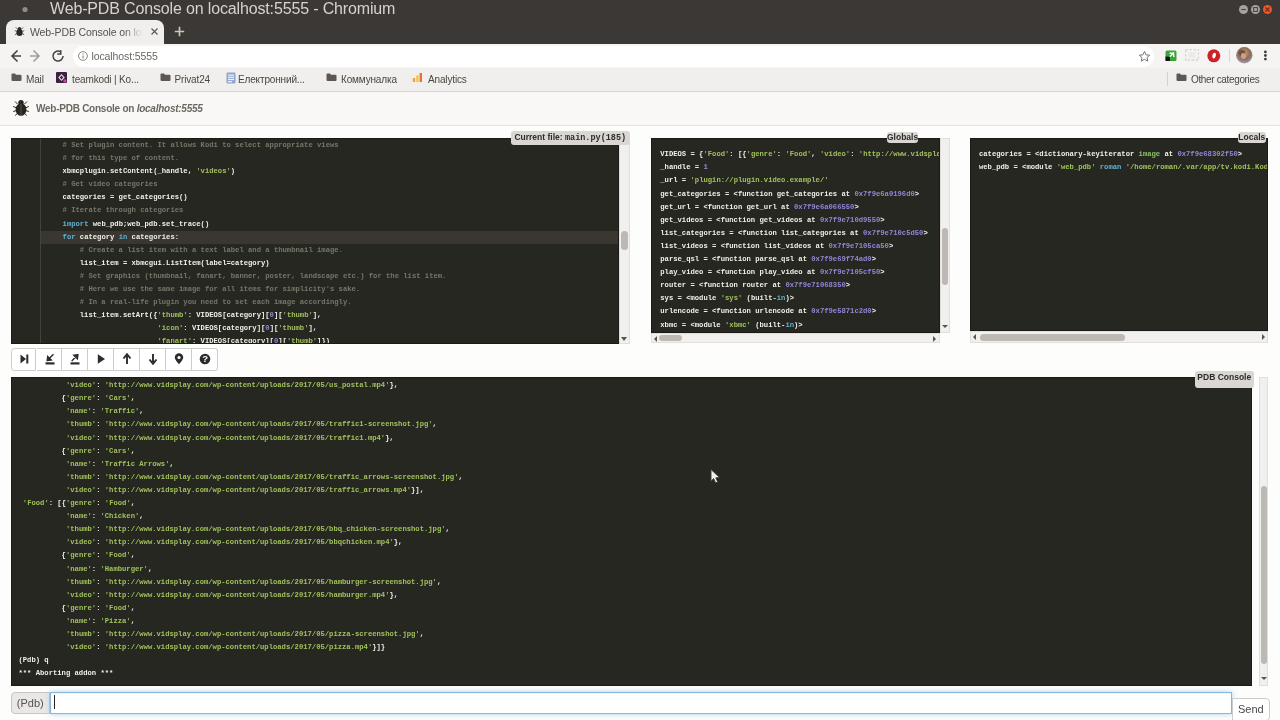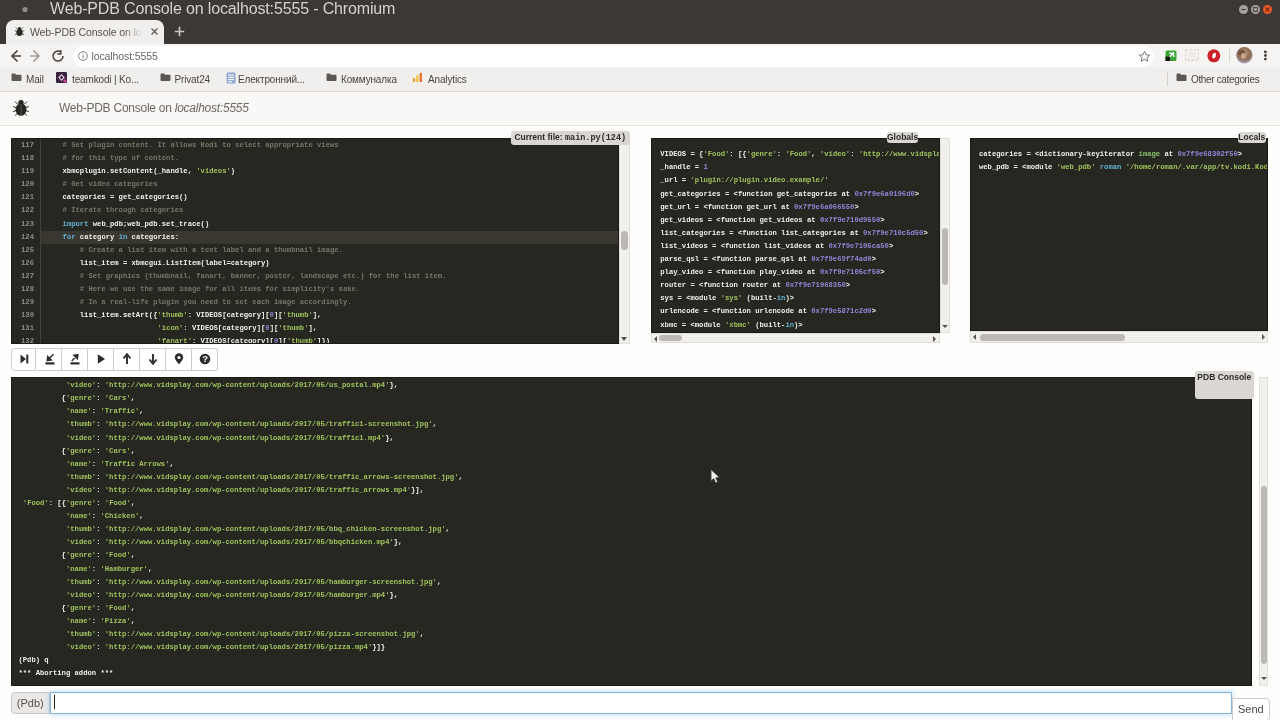--- a/index.html
+++ b/index.html
@@ -11,21 +11,21 @@
 .winbtn{position:absolute;top:4.9px;width:9px;height:9px;border-radius:50%}
 #tab{position:absolute;left:5.5px;top:19.5px;width:158px;height:24.5px;background:#f1efee;border-radius:8px 8px 0 0}
 #tabtitle{position:absolute;left:30px;top:19.5px;width:114px;height:24.5px;line-height:25px;font-size:10.5px;letter-spacing:-0.1px;color:#55514b;white-space:nowrap;overflow:hidden;-webkit-mask-image:linear-gradient(90deg,#000 82%,transparent 99%)}
 #toolbar{position:absolute;left:0;top:44px;width:1280px;height:24px;background:#f6f4f2}
 #omnibox{position:absolute;left:73px;top:45.5px;width:1081px;height:21px;background:#fff;border-radius:10.5px}
 #urltext{position:absolute;left:91.5px;top:44px;height:24px;line-height:24px;font-size:10.5px;letter-spacing:-0.1px;color:#6b665f}
 #bookmarks{position:absolute;left:0;top:68px;width:1280px;height:24px;background:#f1efed;border-bottom:1px solid #d9d5d1}
 .bktext{position:absolute;top:68px;height:23px;line-height:23px;font-size:10px;letter-spacing:-0.15px;color:#4a463f}
 
 #pagehead{position:absolute;left:0;top:92px;width:1280px;height:34px;background:#f9f8f6;border-bottom:1px solid #e6e3df}
-#pagetitle{position:absolute;left:59px;top:92px;height:33px;line-height:33px;font-size:12px;letter-spacing:-0.25px;font-weight:normal;color:#6b6862}
+#pagetitle{position:absolute;left:36px;top:92px;height:33px;line-height:33px;font-size:10px;letter-spacing:-0.25px;font-weight:bold;color:#6b6862}
 .darkpanel{position:absolute;background:#272722;border:1px solid #1b1a16;overflow:hidden}
 .paneltab{position:absolute;background:#d9d6d3;border-radius:3px;font-size:8.5px;font-weight:bold;color:#2e2c29;text-align:center;z-index:5}
 pre{font-family:"Liberation Mono",monospace;font-weight:bold;font-size:7.2px;line-height:13.1px;color:#f0efe9;white-space:pre}
 pre div{height:13.1px}
 .s{color:#a0c25c;font-style:normal}
 .n{color:#9187d8;font-style:normal}
 .k{color:#62b1d0;font-style:normal}
 .c{color:#747868;font-style:normal}
 .o{color:#87c06a;font-style:normal}
 
@@ -179,27 +179,26 @@
  </g>
  <ellipse cx="9" cy="11.5" rx="5.4" ry="6.3" fill="#26251f"></ellipse>
  <circle cx="9" cy="4.6" r="2.7" fill="#26251f"></circle>
  <path d="M9 6 L9 17" stroke="#6e6c64" stroke-width="0.7"></path>
 </svg>
 <div id="pagetitle">Web-PDB Console on <span style="font-style:italic">localhost:5555</span></div>
 
 <div class="darkpanel" id="fileview" style="left:11px;top:138px;width:607.5px;height:205.5px">
   <div class="abs" style="left:27.5px;top:0;width:1px;height:204px;background:#44433b"></div>
   <div class="abs" style="left:28.5px;top:91.7px;width:578px;height:13.1px;background:#393730"></div>
-  <pre class="abs" style="left:0;top:0;width:27.5px;text-align:right;padding-right:5.5px;color:#8d8d88"><div>117</div><div>118</div><div>119</div><div>120</div><div>121</div><div>122</div><div>123</div><div>124</div><div>125</div><div>126</div><div>127</div><div>128</div><div>129</div><div>130</div><div>131</div><div>132</div></pre>
   <pre class="abs" style="left:33.3px;top:0"><div><i class="c">    # Set plugin content. It allows Kodi to select appropriate views</i></div><div><i class="c">    # for this type of content.</i></div><div>    xbmcplugin.setContent(_handle, <i class="s">'videos'</i>)</div><div><i class="c">    # Get video categories</i></div><div>    categories = get_categories()</div><div><i class="c">    # Iterate through categories</i></div><div>    <i class="k">import</i> web_pdb;web_pdb.set_trace()</div><div class="cur">    <i class="k">for</i> category <i class="k">in</i> categories:</div><div><i class="c">        # Create a list item with a text label and a thumbnail image.</i></div><div>        list_item = xbmcgui.ListItem(label=category)</div><div><i class="c">        # Set graphics (thumbnail, fanart, banner, poster, landscape etc.) for the list item.</i></div><div><i class="c">        # Here we use the same image for all items for simplicity's sake.</i></div><div><i class="c">        # In a real-life plugin you need to set each image accordingly.</i></div><div>        list_item.setArt({<i class="s">'thumb'</i>: VIDEOS[category][<i class="n">0</i>][<i class="s">'thumb'</i>],</div><div>                          <i class="s">'icon'</i>: VIDEOS[category][<i class="n">0</i>][<i class="s">'thumb'</i>],</div><div>                          <i class="s">'fanart'</i>: VIDEOS[category][<i class="n">0</i>][<i class="s">'thumb'</i>]})</div></pre>
 </div>
 <div class="sbtrack" style="left:618.5px;top:138px;width:11.5px;height:205.5px;border:1px solid #e2dfdb"></div>
 <div class="sbthumb" style="left:620.7px;top:231px;width:7.2px;height:19px"></div>
 <div class="arr" style="left:621.4px;top:336.5px;border-left:3.2px solid transparent;border-right:3.2px solid transparent;border-top:4px solid #57534e"></div>
-<div class="paneltab" style="left:511px;top:131px;width:118.6px;height:13.6px;line-height:13.6px">Current file: <span class="mono">main.py(124)</span></div>
+<div class="paneltab" style="left:511px;top:131px;width:118.6px;height:13.6px;line-height:13.6px">Current file: <span class="mono">main.py(185)</span></div>
 
 <div class="darkpanel" style="left:651px;top:138px;width:288.5px;height:194.7px">
   <pre class="abs" style="left:8.3px;top:9.3px;line-height:13.25px"><div>VIDEOS = {<i class="s">'Food'</i>: [{<i class="s">'genre'</i>: <i class="s">'Food'</i>, <i class="s">'video'</i>: <i class="s">'http://www.vidsplay.com/wp-content/'</i>}]}</div><div>_handle = <i class="n">1</i></div><div>_url = <i class="s">'plugin://plugin.video.example/'</i></div><div>get_categories = &lt;function get_categories at <i class="n">0x7f9e6a0196d0</i>&gt;</div><div>get_url = &lt;function get_url at <i class="n">0x7f9e6a066550</i>&gt;</div><div>get_videos = &lt;function get_videos at <i class="n">0x7f9e710d9550</i>&gt;</div><div>list_categories = &lt;function list_categories at <i class="n">0x7f9e710c5d50</i>&gt;</div><div>list_videos = &lt;function list_videos at <i class="n">0x7f9e7105ca50</i>&gt;</div><div>parse_qsl = &lt;function parse_qsl at <i class="n">0x7f9e69f74ad0</i>&gt;</div><div>play_video = &lt;function play_video at <i class="n">0x7f9e7105cf50</i>&gt;</div><div>router = &lt;function router at <i class="n">0x7f9e71068350</i>&gt;</div><div>sys = &lt;module <i class="s">'sys'</i> (built-<i class="k">in</i>)&gt;</div><div>urlencode = &lt;function urlencode at <i class="n">0x7f9e5871c2d0</i>&gt;</div><div>xbmc = &lt;module <i class="s">'xbmc'</i> (built-<i class="k">in</i>)&gt;</div></pre>
 </div>
 <div class="sbtrack" style="left:939.5px;top:138px;width:10px;height:194.7px;border:1px solid #e2dfdb"></div>
 <div class="sbthumb" style="left:941.5px;top:228px;width:6px;height:57px"></div>
 <div class="arr" style="left:941.7px;top:325px;border-left:3px solid transparent;border-right:3px solid transparent;border-top:3.8px solid #57534e"></div>
 <div class="sbtrack" style="left:651px;top:332.7px;width:288.5px;height:10.7px;border:1px solid #e2dfdb"></div>
 <div class="arr" style="left:654px;top:335.5px;border-top:3px solid transparent;border-bottom:3px solid transparent;border-right:3.8px solid #57534e"></div>
 <div class="arr" style="left:932.7px;top:335.5px;border-top:3px solid transparent;border-bottom:3px solid transparent;border-left:3.8px solid #57534e"></div>
@@ -252,21 +251,21 @@
     <circle cx="6" cy="6" r="5.3" fill="#2d2c29"></circle>
     <text x="6.1" y="9" text-anchor="middle" font-size="9.5" font-weight="bold" fill="#fff" font-family="Liberation Sans">?</text>
   </svg>
 
 <div class="darkpanel" style="left:11.2px;top:377px;width:1241px;height:308.7px">
   <pre class="abs" style="left:6.3px;top:1.2px;line-height:13.2px"><div>           <i class="s">'video'</i>: <i class="s">'http://www.vidsplay.com/wp-content/uploads/2017/05/us_postal.mp4'</i>},</div><div>          {<i class="s">'genre'</i>: <i class="s">'Cars'</i>,</div><div>           <i class="s">'name'</i>: <i class="s">'Traffic'</i>,</div><div>           <i class="s">'thumb'</i>: <i class="s">'http://www.vidsplay.com/wp-content/uploads/2017/05/traffic1-screenshot.jpg'</i>,</div><div>           <i class="s">'video'</i>: <i class="s">'http://www.vidsplay.com/wp-content/uploads/2017/05/traffic1.mp4'</i>},</div><div>          {<i class="s">'genre'</i>: <i class="s">'Cars'</i>,</div><div>           <i class="s">'name'</i>: <i class="s">'Traffic Arrows'</i>,</div><div>           <i class="s">'thumb'</i>: <i class="s">'http://www.vidsplay.com/wp-content/uploads/2017/05/traffic_arrows-screenshot.jpg'</i>,</div><div>           <i class="s">'video'</i>: <i class="s">'http://www.vidsplay.com/wp-content/uploads/2017/05/traffic_arrows.mp4'</i>}],</div><div> <i class="s">'Food'</i>: [{<i class="s">'genre'</i>: <i class="s">'Food'</i>,</div><div>           <i class="s">'name'</i>: <i class="s">'Chicken'</i>,</div><div>           <i class="s">'thumb'</i>: <i class="s">'http://www.vidsplay.com/wp-content/uploads/2017/05/bbq_chicken-screenshot.jpg'</i>,</div><div>           <i class="s">'video'</i>: <i class="s">'http://www.vidsplay.com/wp-content/uploads/2017/05/bbqchicken.mp4'</i>},</div><div>          {<i class="s">'genre'</i>: <i class="s">'Food'</i>,</div><div>           <i class="s">'name'</i>: <i class="s">'Hamburger'</i>,</div><div>           <i class="s">'thumb'</i>: <i class="s">'http://www.vidsplay.com/wp-content/uploads/2017/05/hamburger-screenshot.jpg'</i>,</div><div>           <i class="s">'video'</i>: <i class="s">'http://www.vidsplay.com/wp-content/uploads/2017/05/hamburger.mp4'</i>},</div><div>          {<i class="s">'genre'</i>: <i class="s">'Food'</i>,</div><div>           <i class="s">'name'</i>: <i class="s">'Pizza'</i>,</div><div>           <i class="s">'thumb'</i>: <i class="s">'http://www.vidsplay.com/wp-content/uploads/2017/05/pizza-screenshot.jpg'</i>,</div><div>           <i class="s">'video'</i>: <i class="s">'http://www.vidsplay.com/wp-content/uploads/2017/05/pizza.mp4'</i>}]}</div><div>(Pdb) q</div><div>*** Aborting addon ***</div></pre>
 </div>
 <div class="sbtrack" style="left:1259.4px;top:377px;width:8.8px;height:308.7px;border:1px solid #e2dfdb"></div>
 <div class="sbthumb" style="left:1261px;top:486px;width:5.5px;height:178px"></div>
 <div class="arr" style="left:1260.8px;top:677px;border-left:3px solid transparent;border-right:3px solid transparent;border-top:3.8px solid #57534e"></div>
-<div class="paneltab" style="left:1195px;top:371px;width:58.5px;height:28px;line-height:12.3px">PDB Console</div>
+<div class="paneltab" style="left:1195px;top:371px;width:58.5px;height:17px;line-height:12.3px">PDB Console</div>
 
 <div id="pdbaddon">(Pdb)</div>
 <div id="pdbinput"></div>
 <div class="abs" style="left:53.5px;top:695px;width:1.2px;height:13.5px;background:#222"></div>
 <div id="sendbtn">Send</div>
 <svg class="abs" style="left:710px;top:469px;z-index:30" width="13" height="16" viewBox="0 0 13 16">
 <path d="M1 0.5 L1 12.2 L3.7 9.6 L5.6 13.9 L7.7 13 L5.8 8.8 L9.6 8.6 Z" fill="#f4f3f0" stroke="#3a3933" stroke-width="0.9"></path>
 </svg>
 
 </body></html>

